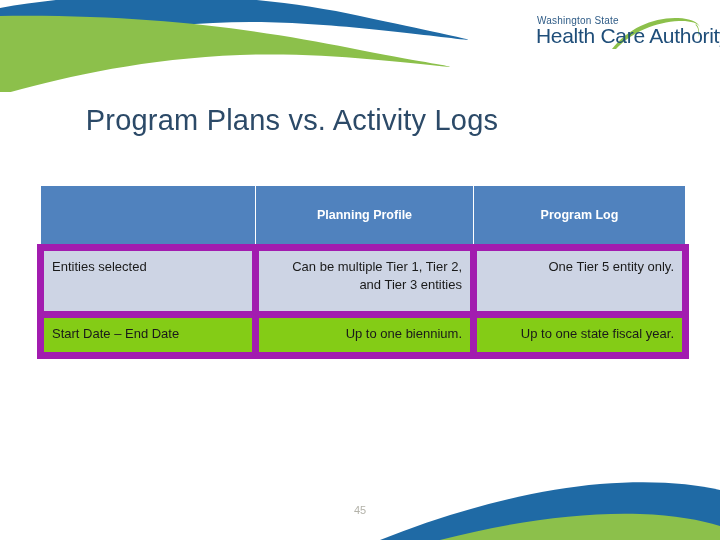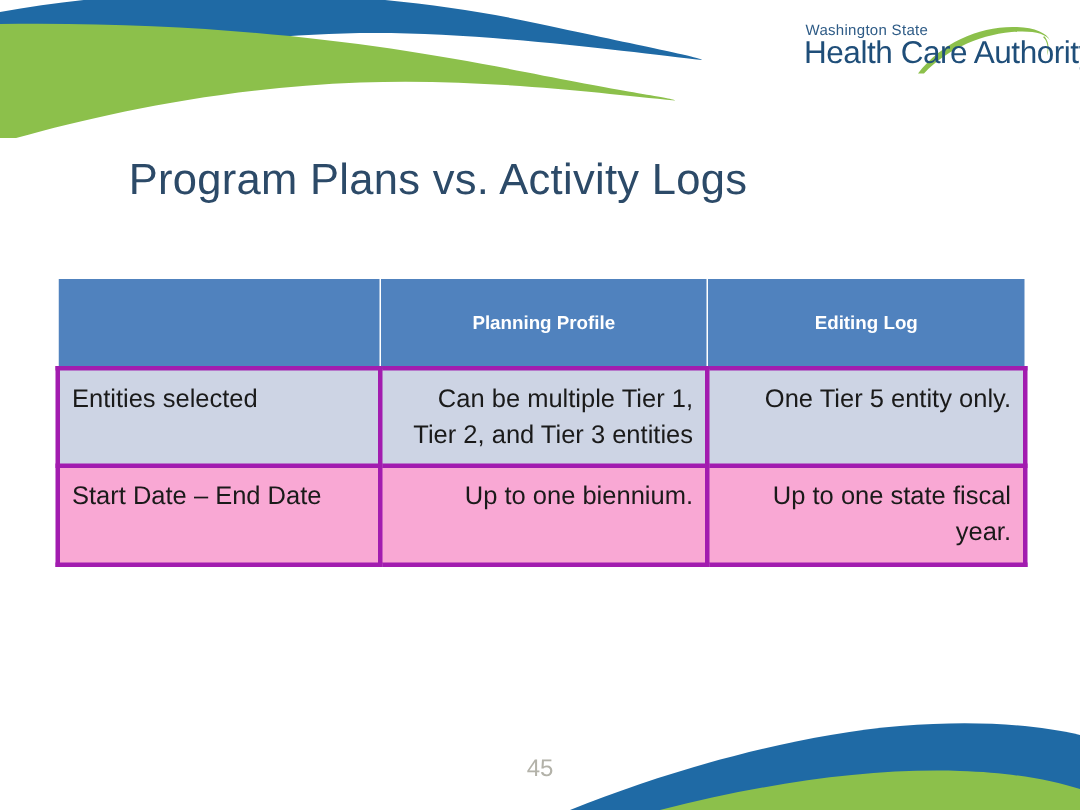--- a/index.html
+++ b/index.html
@@ -118,46 +118,46 @@
     text-align: center;
     border: 1px solid #ffffff;
     border-top: none;
     border-bottom: none;
   }
   #cmp-table th.blank-head {
     background: #5082be;
   }
 
   #cmp-table td {
-    font-size: 17px;
+    font-size: 13px;
     color: #1a1a1a;
     padding: 7px 8px;
     vertical-align: top;
-    border: 3px solid #a21caf;
+    border: 7px solid #a21caf;
     line-height: 1.42;
   }
   tr.band-dark td { background: #cdd4e4; }
-  tr.band-light td { background: #f9a8d4; }
+  tr.band-light td { background: #84cc16; }
 
   td.label-cell  { text-align: left; }
   td.value-cell  { text-align: right; }
 
   tr.r1 td { height: 46px; }
   tr.r2 td { height: 20px; }
   tr.r3 td { height: 65px; }
   tr.r4 td { height: 67px; }
 
   
   #page-number {
     position: absolute;
     left: 0;
     top: 504px;
     width: 720px;
     text-align: center;
-    font-size: 16px;
+    font-size: 11px;
     color: #b3b2a9;
     font-family: "Liberation Sans", sans-serif;
   }
 </style>
 </head>
 <body>
 
 <div id="slide">
 
   <svg class="wave-top" viewBox="0 0 720 92" preserveAspectRatio="none">
@@ -184,21 +184,21 @@
   <table id="cmp-table">
     <colgroup>
       <col class="c1">
         <col class="c2">
         <col class="c3">
     </colgroup>
     <thead>
       <tr>
         <th class="blank-head"></th>
         <th>Planning Profile</th>
-        <th>Editing Log</th>
+        <th>Program Log</th>
       </tr>
     </thead>
     <tbody>
       <tr class="band-dark r1">
         <td class="label-cell">Entities selected</td>
         <td class="value-cell">Can be multiple Tier 1, Tier 2, and Tier 3 entities</td>
         <td class="value-cell">One Tier 5 entity only.</td>
       </tr>
       <tr class="band-light r2">
         <td class="label-cell">Start Date – End Date</td>

